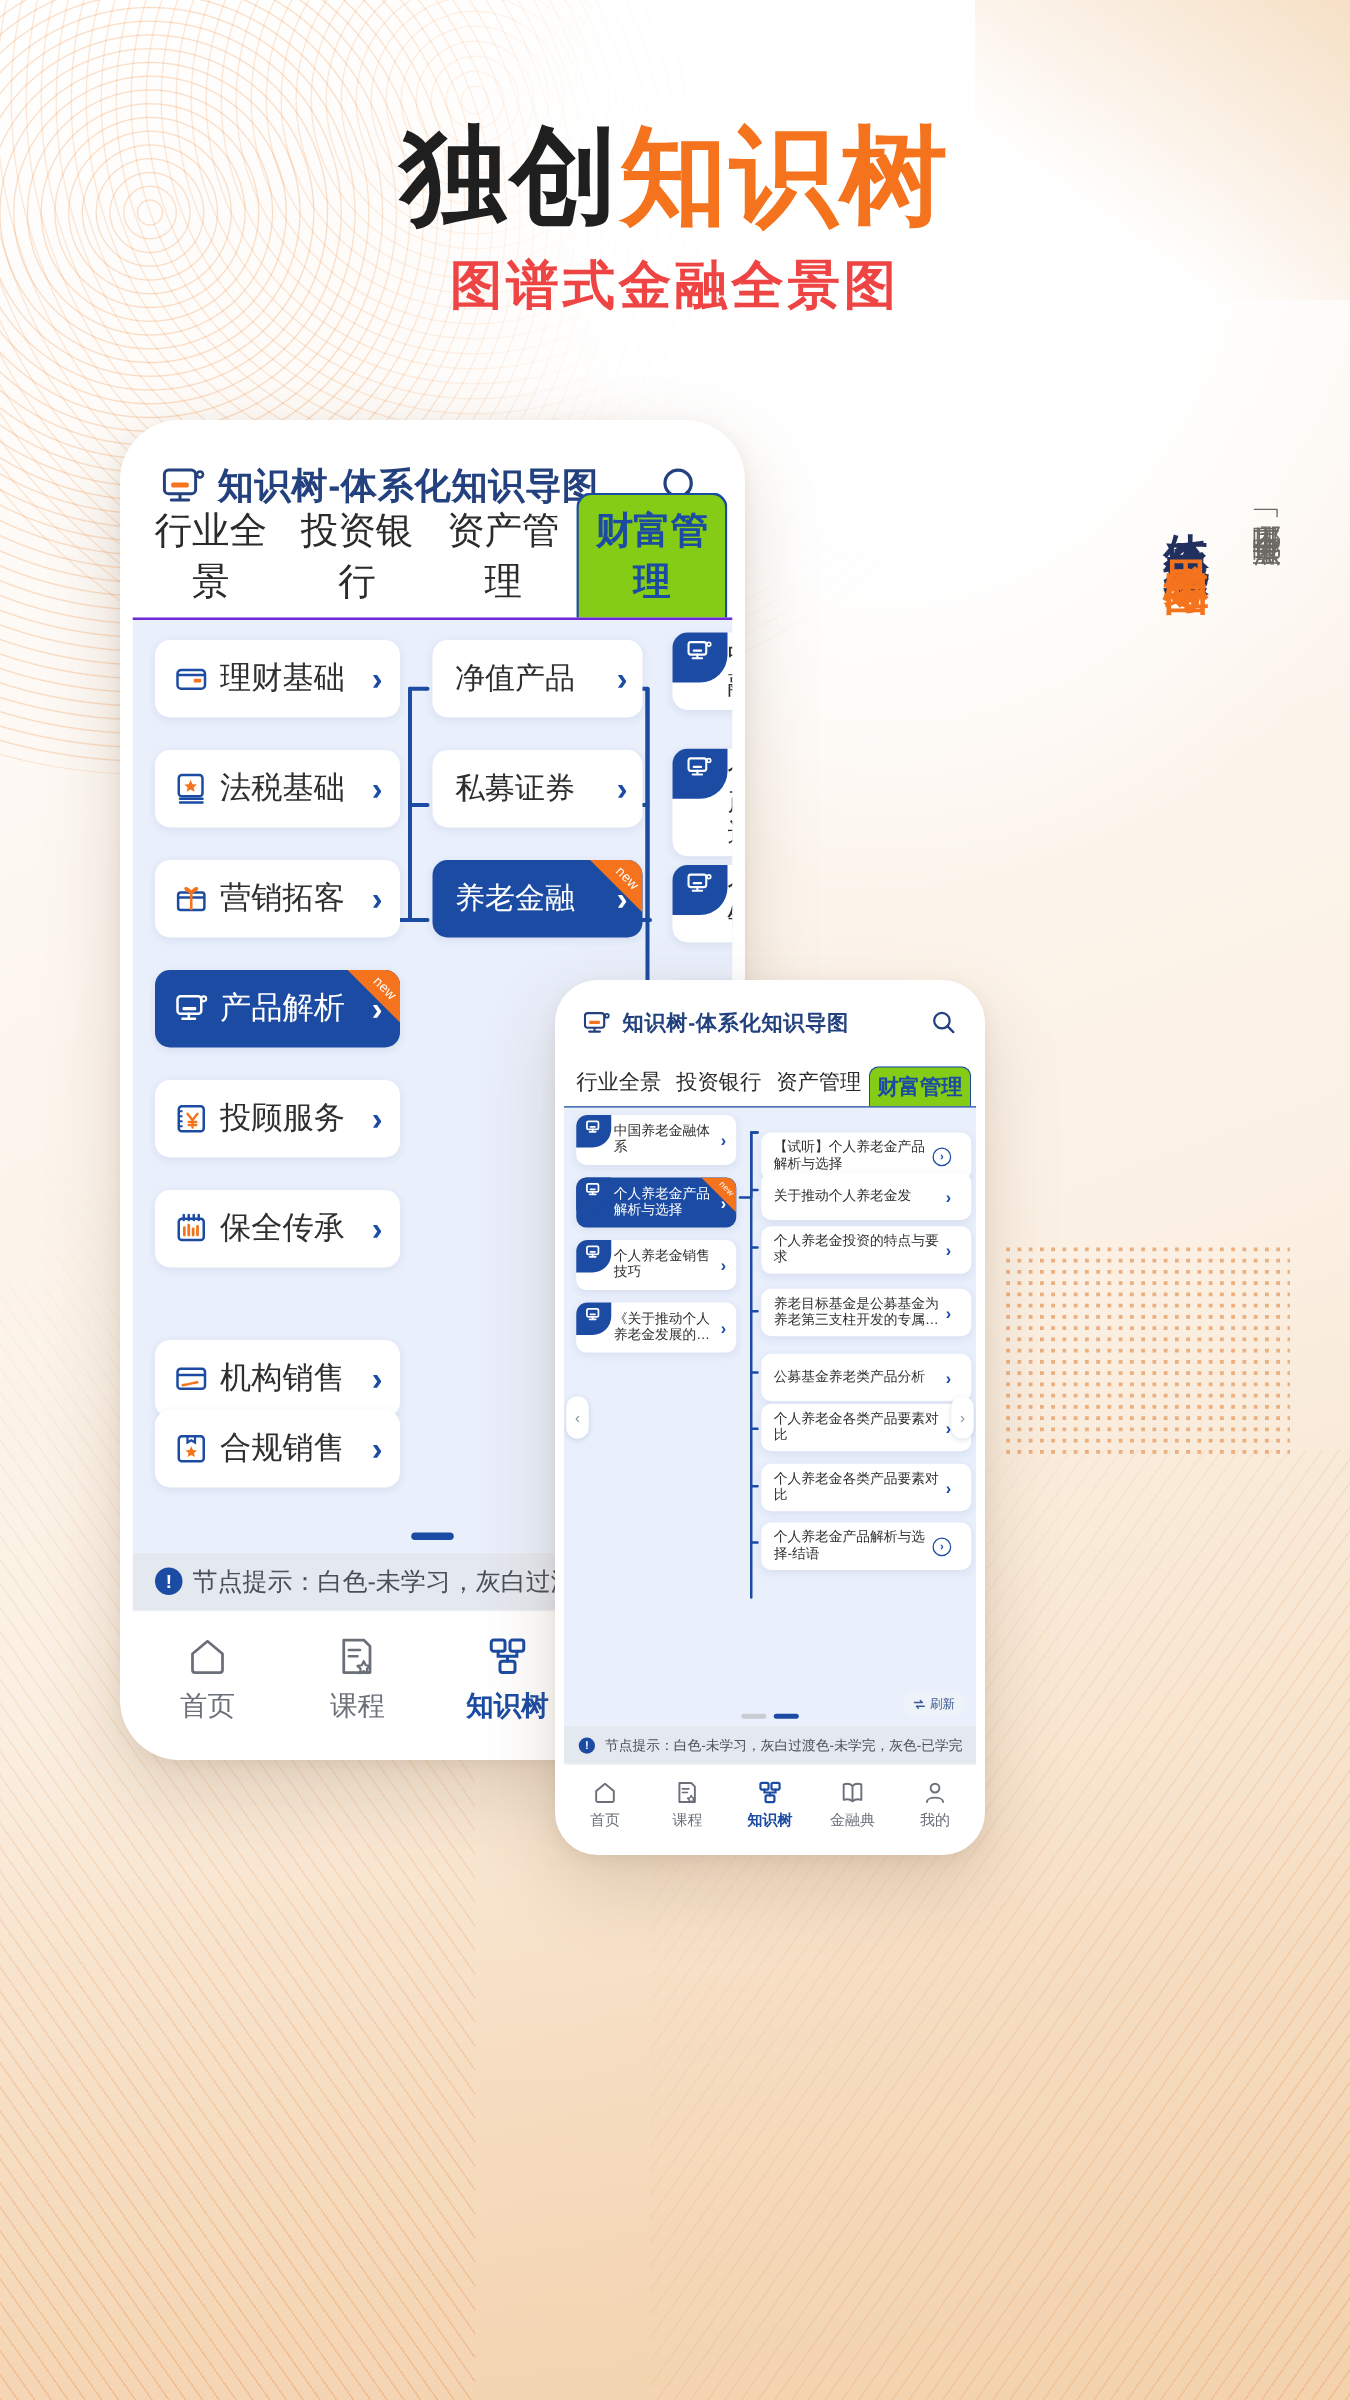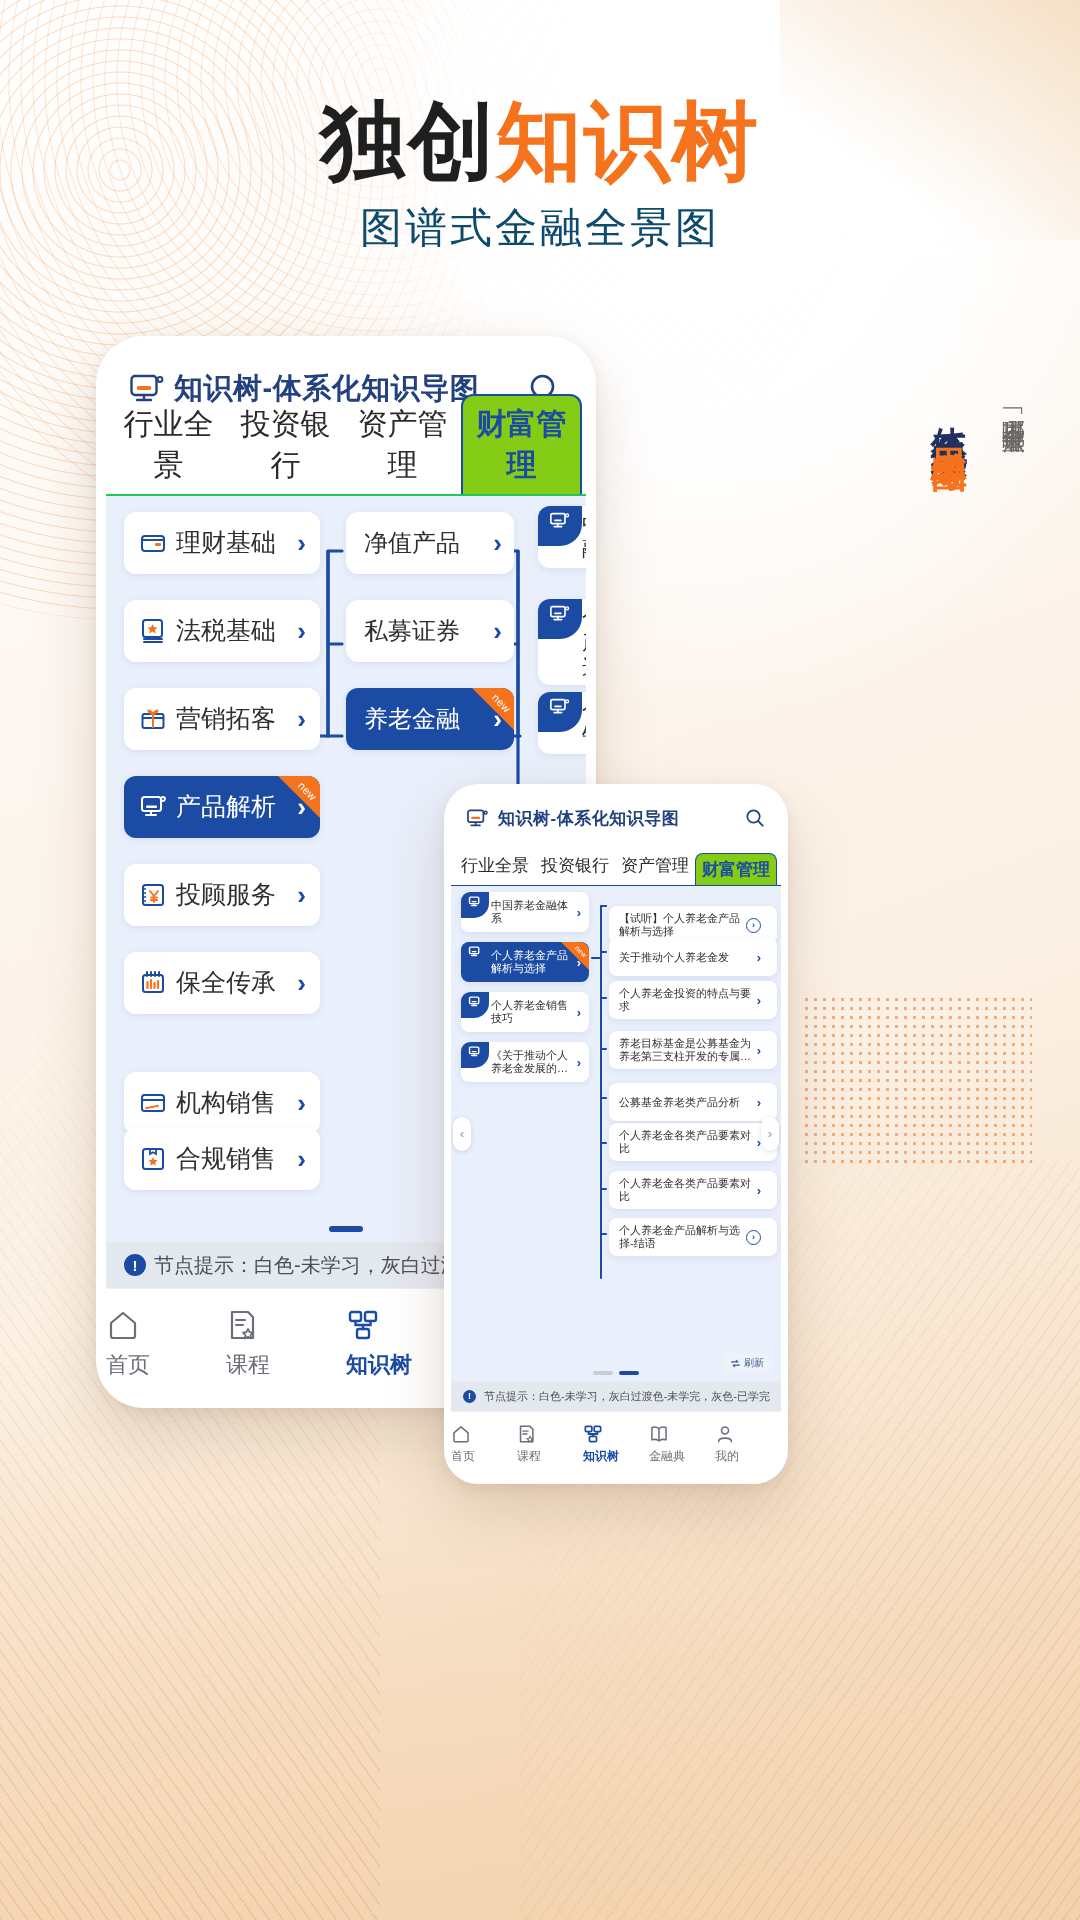--- a/index.html
+++ b/index.html
@@ -64,21 +64,21 @@
     text-align: center;
     font-size: 86px; font-weight: bold; letter-spacing: 2px;
     line-height: 1;
     white-space: nowrap;
   }
   .headline .dark { color: #1f1f1f; }
   .headline .accent { color: #f4731c; }
   .subhead {
     position: absolute; top: 200px; left: 0; width: 1080px;
     text-align: center;
-    font-size: 42px; color: #0c4a6e; letter-spacing: 3px;
+    font-size: 42px; color: #ef4444; letter-spacing: 3px; font-weight: bold;
   }
 
   
   .side-vert {
     position: absolute; right: 108px; top: 398px;
     writing-mode: vertical-rl; text-orientation: upright;
     font-size: 36px; font-weight: bold; line-height: 1.28;
     letter-spacing: 4px;
     color: #21305e;
   }
@@ -156,21 +156,21 @@
   .p1 .tab.active { padding: 8px 0 10px; margin-bottom: -2px; }
   .p2 .tab.active { padding: 4px 0 6px; margin-bottom: -2px; border-width: 1.5px; border-radius: 8px 8px 0 0; }
 
   
   .tree-canvas {
     flex: 1;
     background: #e9effb;
     position: relative;
     overflow: hidden;
   }
-  .p1 .tree-canvas { border-top: 2px solid #22c55e; }
+  .p1 .tree-canvas { border-top: 2px solid #6d28d9; }
   .p2 .tree-canvas { border-top: 1.5px solid #1b4ba3; }
 
   
   .node {
     position: absolute;
     background: #ffffff;
     border-radius: 12px;
     box-shadow: 0 2px 7px rgba(40,70,130,.09);
     display: flex; align-items: center;
     color: #2f2f2f;
@@ -267,21 +267,21 @@
   .bottom-nav {
     flex: none;
     background: #ffffff;
     display: flex; align-items: center;
     border-top: 1px solid #eef0f3;
   }
   .p1 .bottom-nav { height: 110px; }
   .p2 .bottom-nav { height: 66px; }
   .nav-item {
     flex: 1; display: flex; flex-direction: column;
-    align-items: flex-start; justify-content: center;
+    align-items: center; justify-content: center;
     gap: 8px; color: #6a6f78;
   }
   .p1 .nav-item { font-size: 22px; }
   .p2 .nav-item { font-size: 12px; gap: 4px; }
   .nav-item.active { color: #1b4ba3; font-weight: bold; }
 
   
   .page-indicator {
     position: absolute; left: 50%; transform: translateX(-50%);
     display: flex; gap: 6px; align-items: center;

